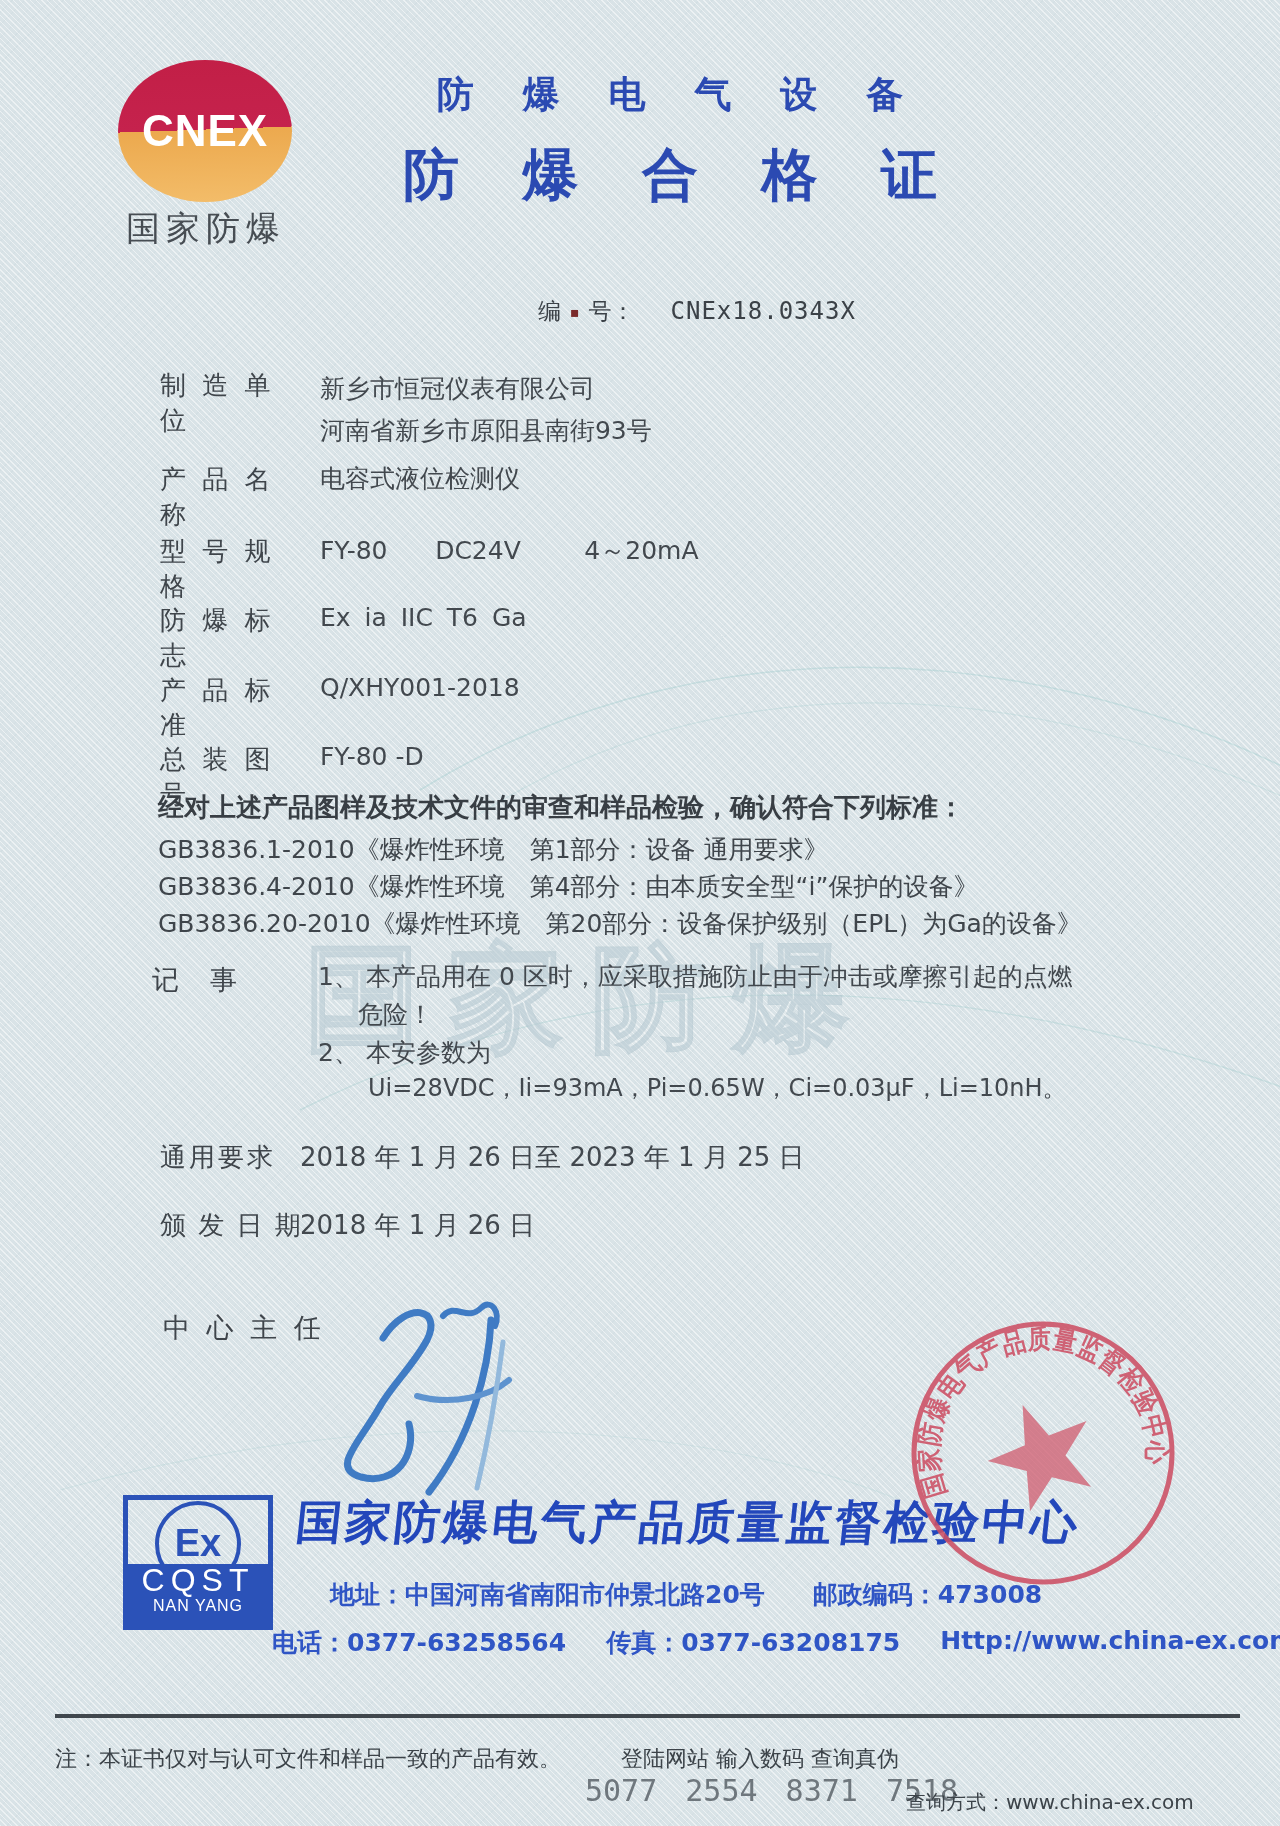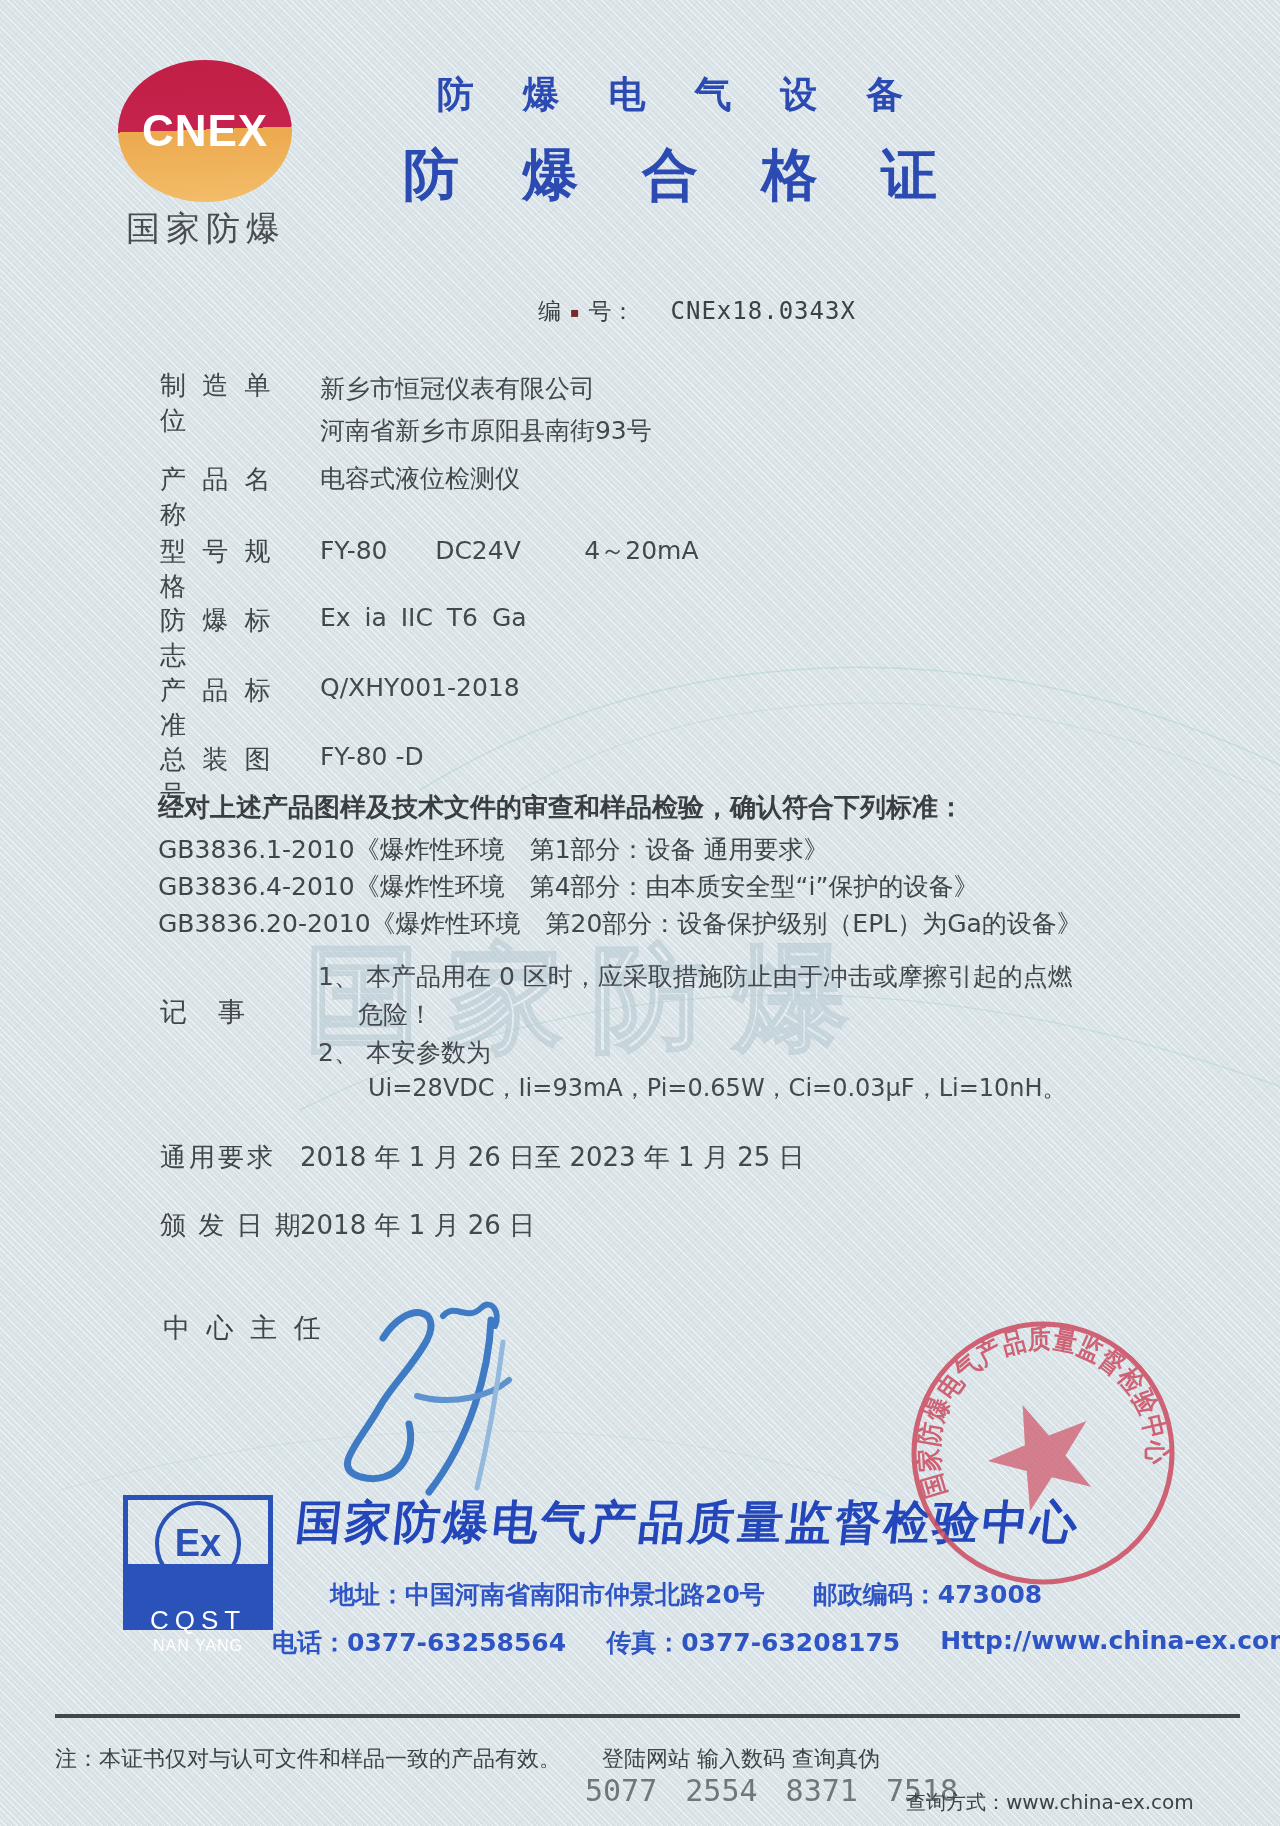--- a/index.html
+++ b/index.html
@@ -30,46 +30,46 @@
   .frow{left:160px;font-size:25px;}
   .frow .lbl{display:inline-block;width:152px;font-size:26px;letter-spacing:4px;vertical-align:top;color:#3f454b;}
   .frow .val{display:inline-block;vertical-align:top;color:#42484e;}
   .val2{line-height:42px;}
   .pre{white-space:pre;}
   
   .standards{left:158px;top:790px;width:1010px;}
   .standards .intro{font-size:26px;font-weight:600;color:#383e44;margin-bottom:6px;}
   .standards .std{font-size:25px;line-height:37px;color:#3f454b;}
   
-  .note-label{left:160px;top:962px;font-size:27px;letter-spacing:2px;color:#3f454b;margin-top:32px;}
+  .note-label{left:152px;top:962px;font-size:27px;letter-spacing:2px;color:#3f454b;}
   .nline{font-size:25px;color:#42484e;}
   .nno{display:inline-block;width:40px;}
   
   .v-lbl{font-size:26px;color:#3f454b;}
   .v-val{font-size:26px;color:#42484e;}
   
   .director{left:163px;top:1310px;font-size:27px;letter-spacing:4px;color:#3f454b;}
   .sig{left:295px;top:1278px;z-index:3;}
   
   .seal{left:893px;top:1305px;z-index:4;opacity:.88;}
   
   .ex-box{left:123px;top:1495px;width:150px;height:135px;border:5px solid #2b52b8;box-sizing:border-box;z-index:2;}
   .ex-top{height:87px;display:flex;align-items:center;justify-content:center;}
   .ex-circle{width:78px;height:78px;border:4px solid #2b52b8;border-radius:50%;display:flex;align-items:center;justify-content:center;
     font-size:38px;font-weight:700;color:#2b52b8;font-family:"Liberation Sans",sans-serif;}
   .ex-band{position:absolute;left:0;bottom:0;width:100%;height:61px;background:#2b52b8;color:#fff;text-align:center;}
-  .ex-band .cqst{font-size:26px;letter-spacing:6px;line-height:32px;font-family:"Liberation Sans",sans-serif;margin-top:40px;}
+  .ex-band .cqst{font-size:32px;letter-spacing:6px;line-height:32px;font-family:"Liberation Sans",sans-serif;}
   .ex-band .ny{font-size:16px;letter-spacing:1px;line-height:20px;font-family:"Liberation Sans",sans-serif;}
   .org-name{left:296px;top:1492px;font-size:46px;font-weight:700;color:#2347bb;letter-spacing:3px;white-space:nowrap;transform:skewX(-6deg);z-index:2;}
   .org-line{display:flex;font-size:25px;font-weight:700;color:#2f55c5;white-space:nowrap;z-index:2;}
   .org-addr{left:330px;top:1578px;gap:48px;}
   .org-tel{left:272px;top:1626px;gap:40px;}
   
   .divider{left:55px;top:1714px;width:1185px;height:4px;background:#40474d;}
-  .foot-note{left:55px;top:1744px;display:flex;gap:41px;font-size:22px;color:#3c4349;white-space:nowrap;}
+  .foot-note{left:55px;top:1744px;display:flex;gap:60px;font-size:22px;color:#3c4349;white-space:nowrap;}
   .code{left:585px;top:1773px;font-family:"DejaVu Sans Mono",monospace;font-size:30px;color:#6f777d;word-spacing:10px;}
   .query{left:906px;top:1789px;font-size:20px;color:#3c4349;}
   
   .watermark{left:305px;top:922px;font-size:115px;font-weight:700;letter-spacing:28px;
     color:rgba(255,255,255,0.22);-webkit-text-stroke:2px rgba(170,192,202,0.5);z-index:0;}
   .guilloche{left:0;top:0;z-index:0;}
   .content{z-index:1;}
 </style>
 </head>
 <body>

